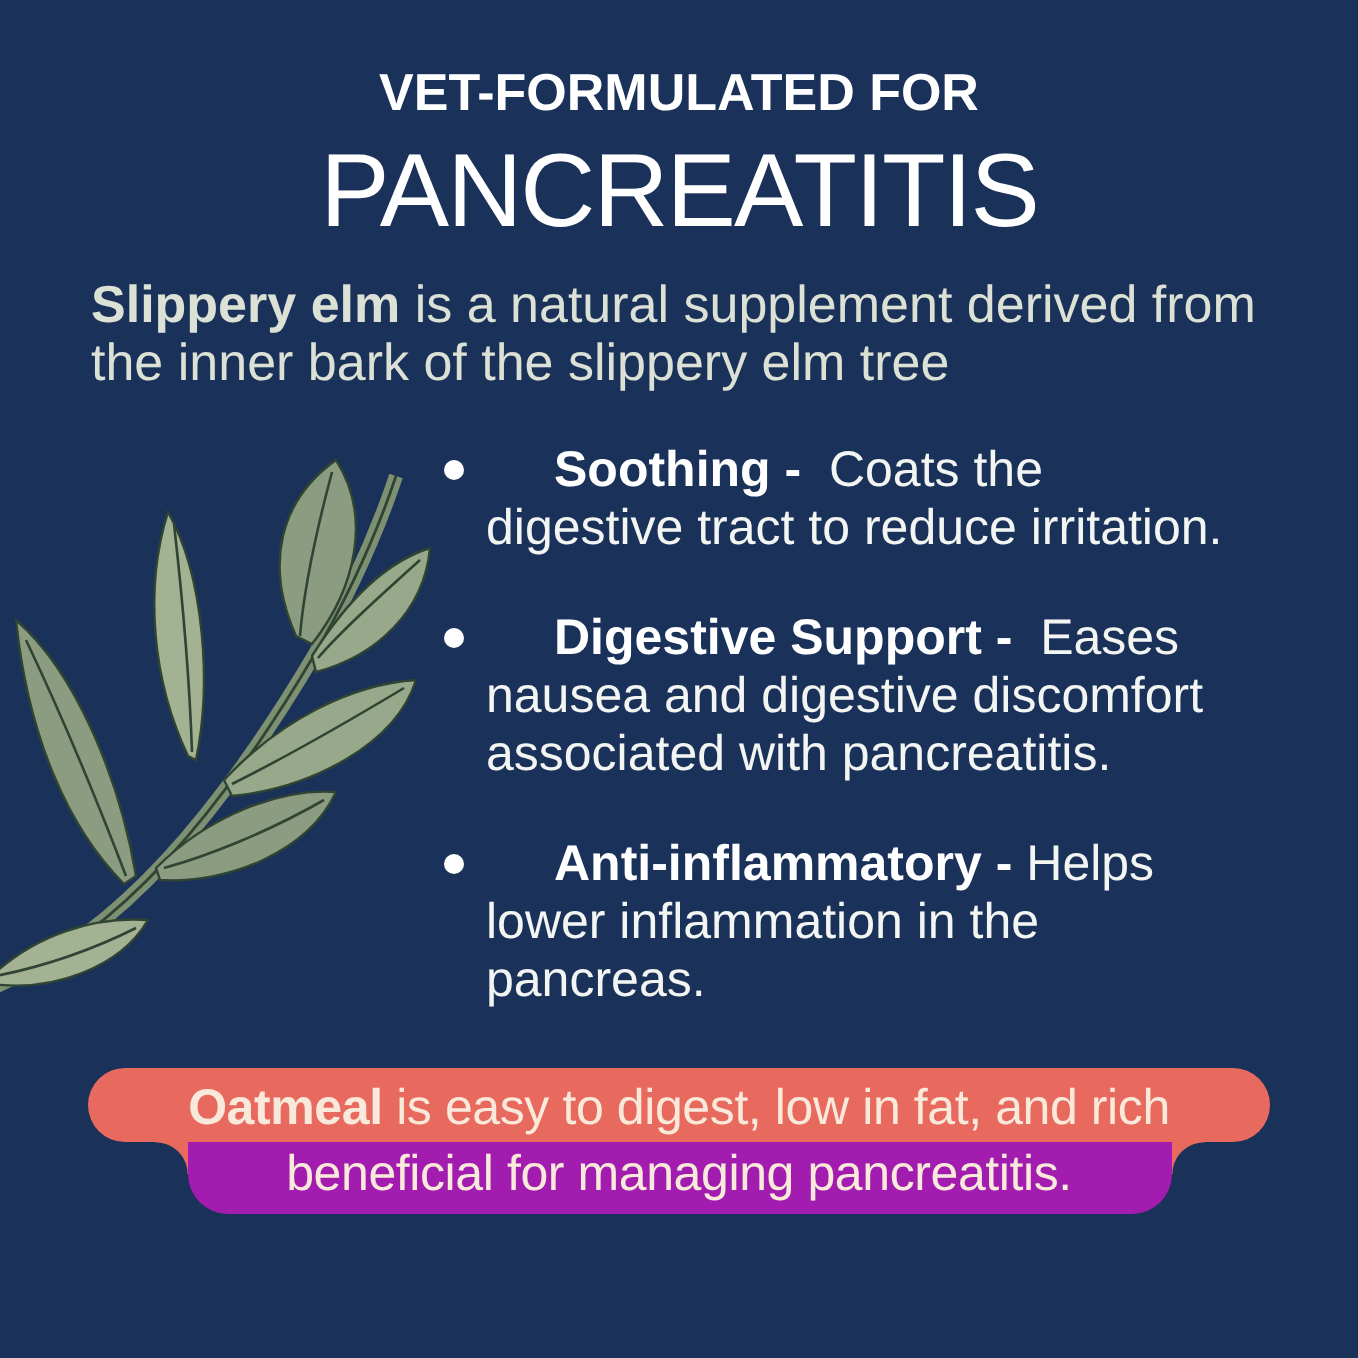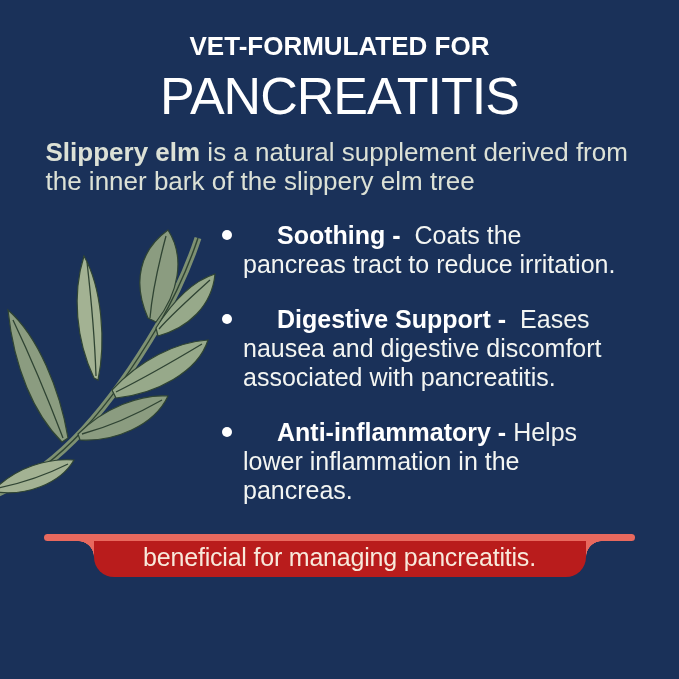--- a/index.html
+++ b/index.html
@@ -58,21 +58,21 @@
     background:#e8695e; border-radius:20px;
     padding:5px 8px 2px; text-align:center;
   }
   .fn-line {
     font-size:25px; line-height:30px; letter-spacing:-0.2px;
     color:#f8e9db; white-space:pre;
   }
   .fn-line b { font-weight:700; color:#f8e9db; }
   .fn-strip {
     position:relative; width:492px; height:36px; margin:0 auto;
-    background:#b91c1c; border-radius:0 0 20px 20px;
+    background:#a21caf; border-radius:0 0 20px 20px;
     text-align:center;
   }
   .fn-strip::before {
     content:""; position:absolute; left:-16px; top:0;
     width:16px; height:16px;
     background:radial-gradient(circle at 0 100%, rgba(232,105,94,0) 15.5px, #e8695e 16px);
   }
   .fn-strip::after {
     content:""; position:absolute; right:-16px; top:0;
     width:16px; height:16px;
@@ -128,31 +128,32 @@
     </g>
 
     <g>
       <path d="M -2 258 C 18 240, 46 230, 74 232 C 60 256, 26 268, -4 264 Z" fill="#a3b293" stroke="#2f4433" stroke-width="1.2"></path>
       <path d="M 68 236 C 44 248, 18 256, -2 260" fill="none" stroke="#2f4433" stroke-width="1.3"></path>
     </g>
   </svg>
 
   <ul class="bullets">
     <li>
-      <span class="dot"></span><b>Soothing -</b><span class="rest">  Coats the pancreas tract to reduce irritation.</span>
+      <span class="dot"></span><b>Soothing -</b><span class="rest">  Coats the digestive tract to reduce irritation.</span>
     </li>
     <li>
       <span class="dot"></span><b>Digestive Support -</b><span class="rest">  Eases nausea and digestive discomfort associated with pancreatitis.</span>
     </li>
     <li>
       <span class="dot"></span><b>Anti-inflammatory -</b><span class="rest"> Helps lower inflammation in the pancreas.</span>
     </li>
   </ul>
 
   <div class="footnote">
     <div class="fn-main">
+      <div class="fn-line"><b>Oatmeal</b><span> is easy to digest, low in fat, and rich</span></div>
     </div>
     <div class="fn-strip">
       <div class="fn-line">beneficial for managing pancreatitis.</div>
     </div>
   </div>
 
 </div>
 
 </body></html>

